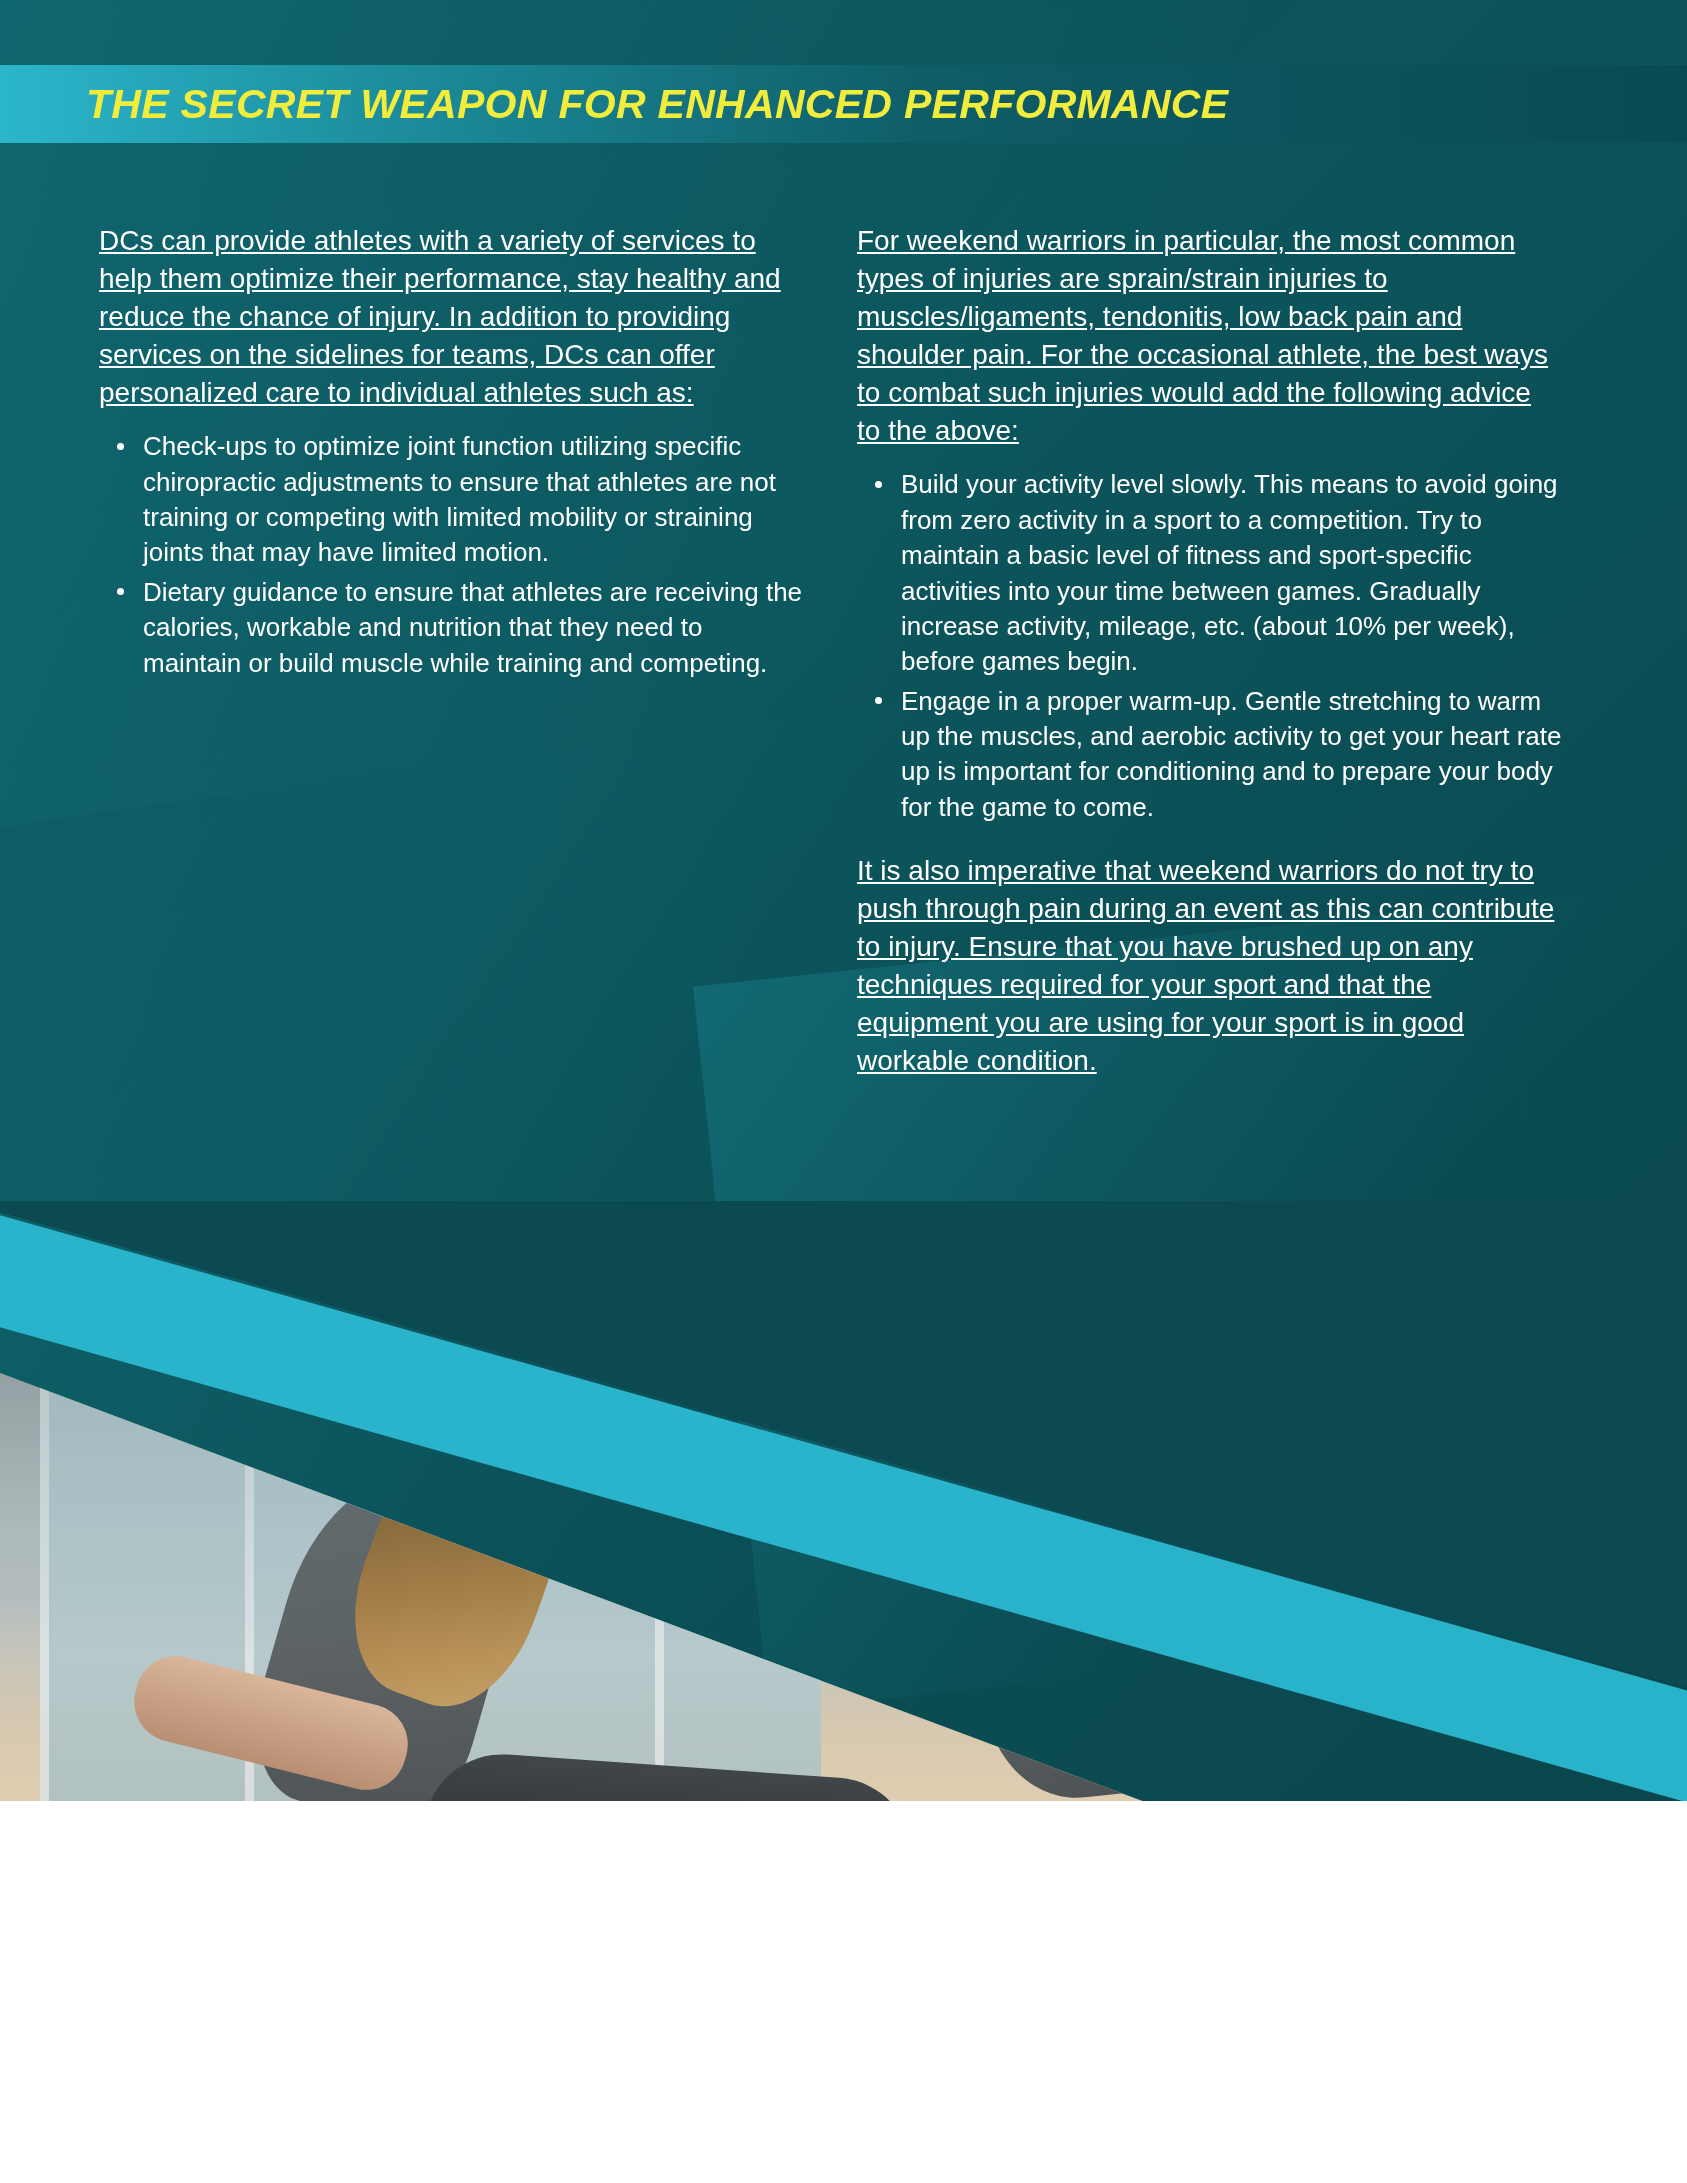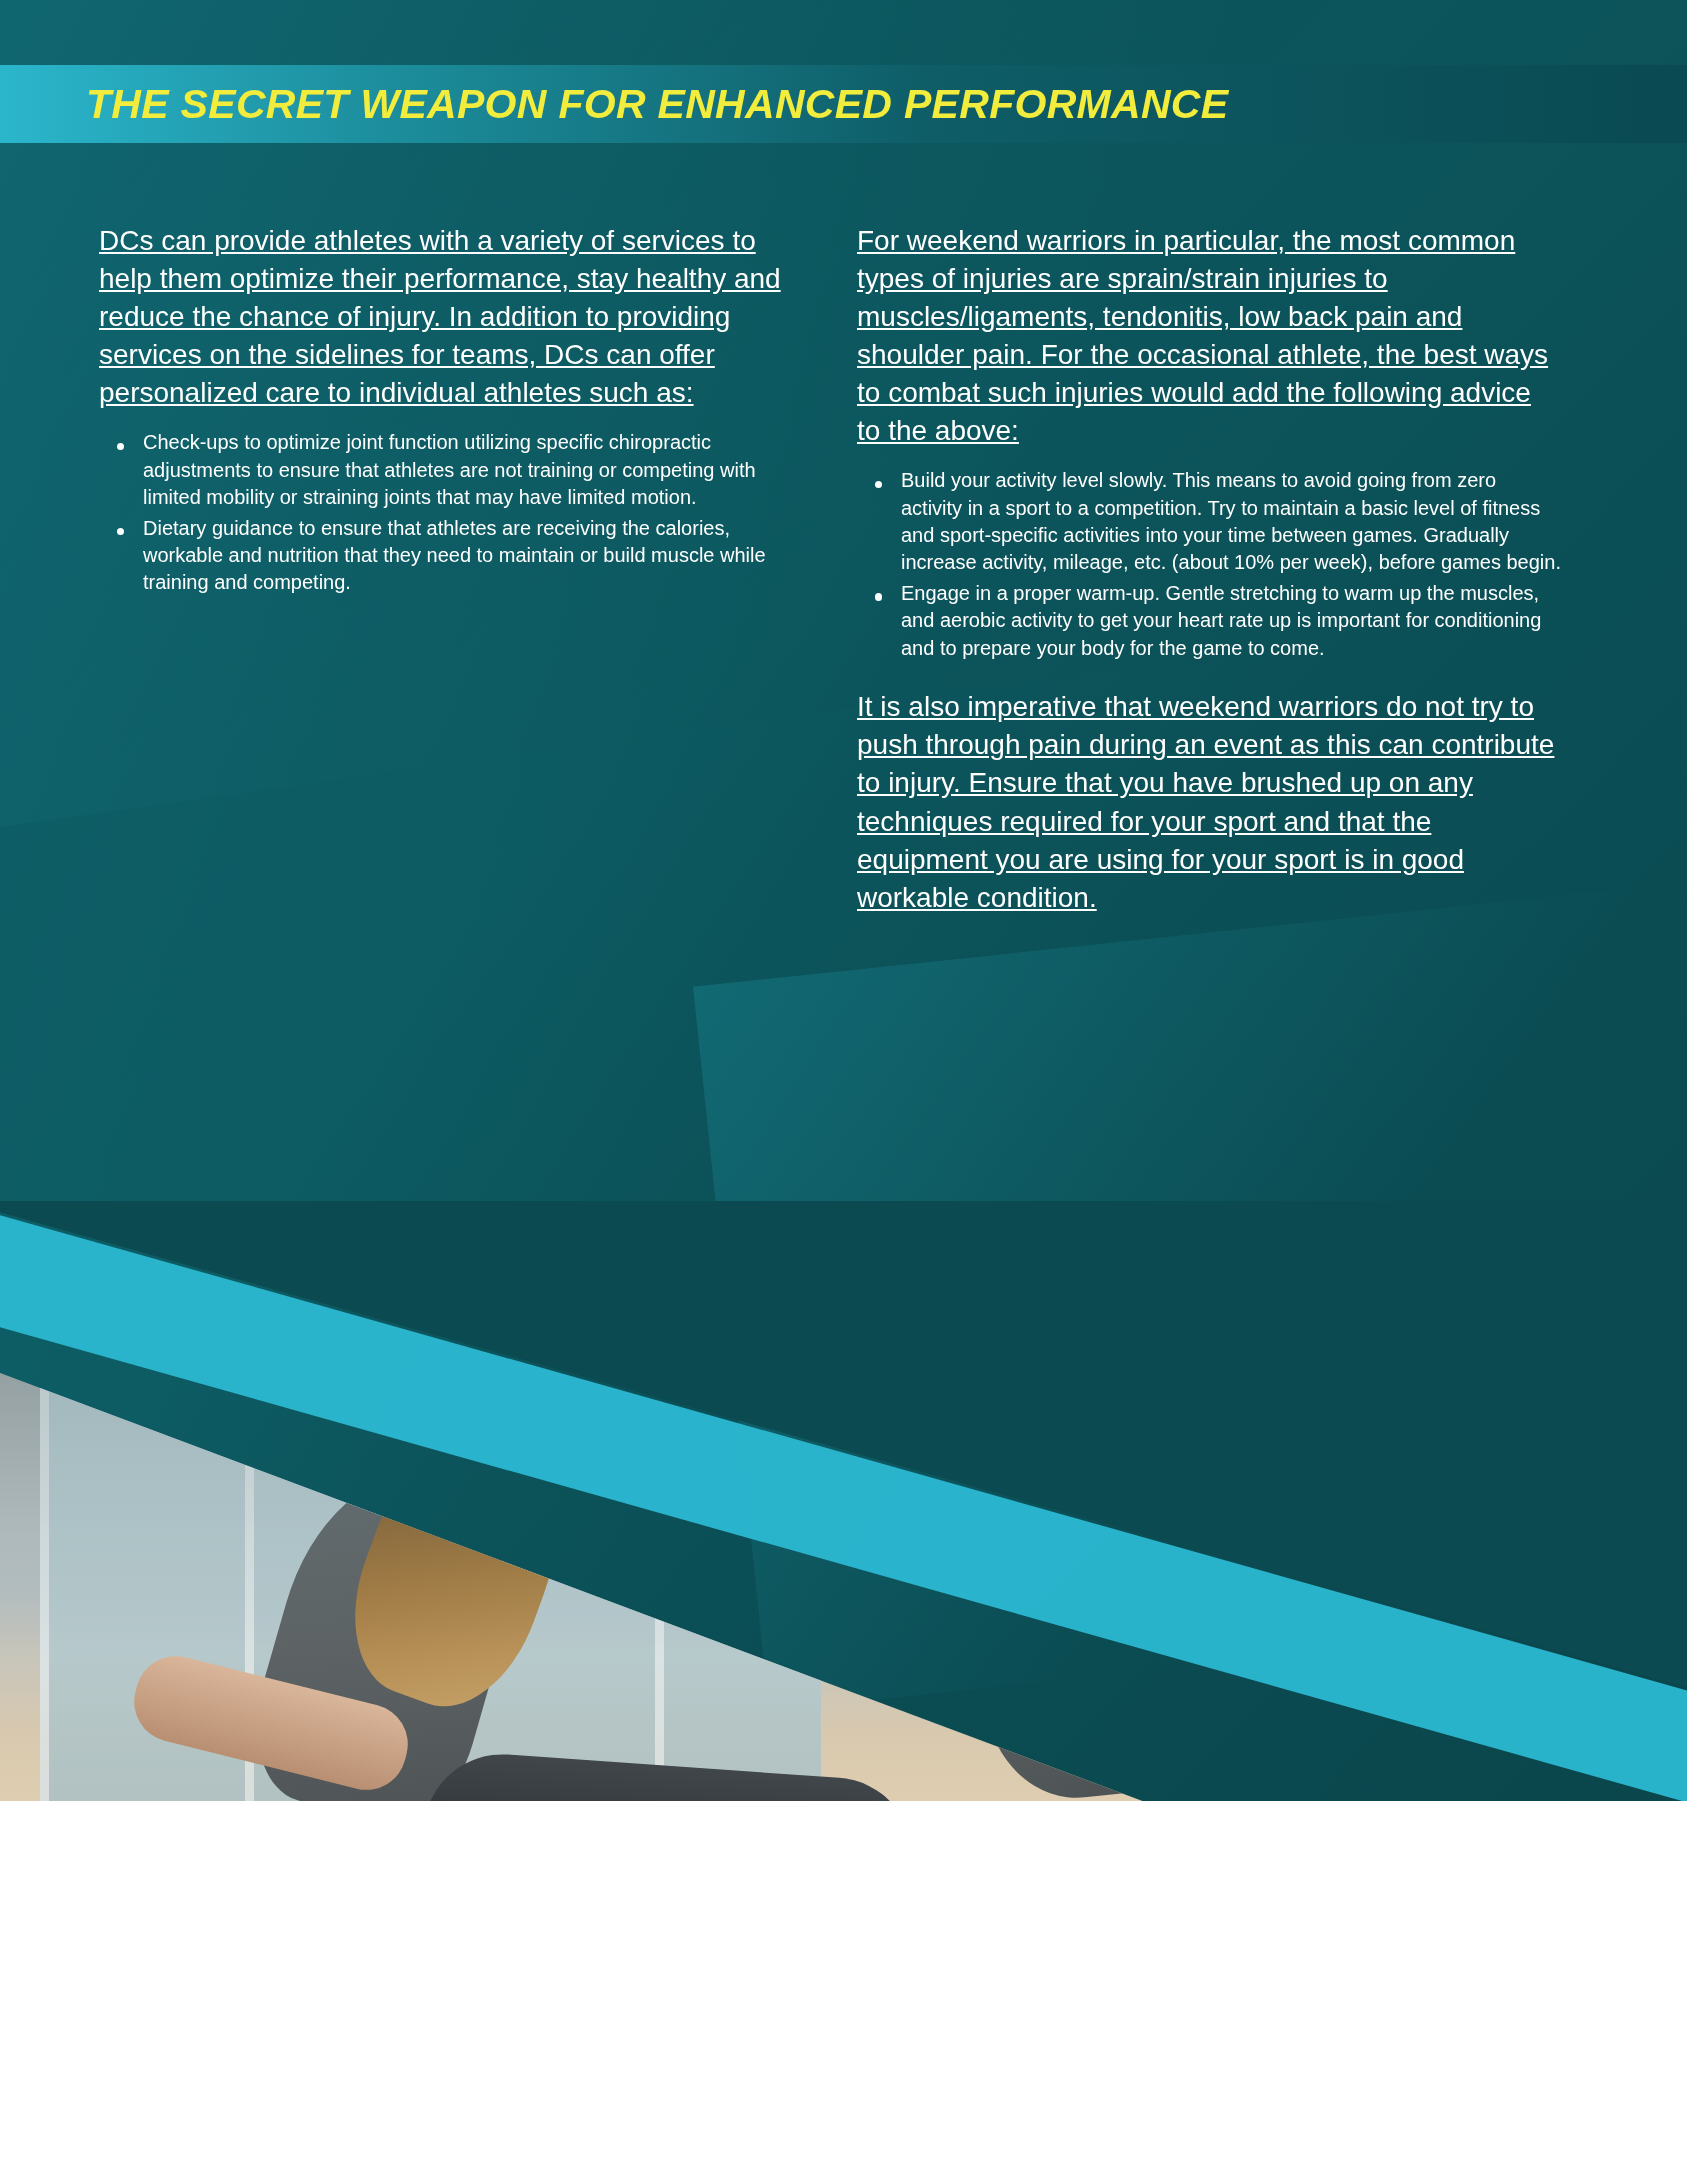--- a/index.html
+++ b/index.html
@@ -220,21 +220,21 @@
     color: #ffffff;
     text-decoration: underline;
   }
   ul.bullets {
     margin: 5.3px 0 0 0;
     padding: 0 0 0 44px;
     list-style: none;
   }
   ul.bullets li {
     position: relative;
-    font-size: 20px;
+    font-size: 26px;
     line-height: 1.36;
     margin-bottom: 4px;
     color: #ffffff;
   }
   ul.bullets li::before {
     content: "";
     position: absolute;
     left: -26.5px;
     top: 13.2px;
     width: 7.3px;

